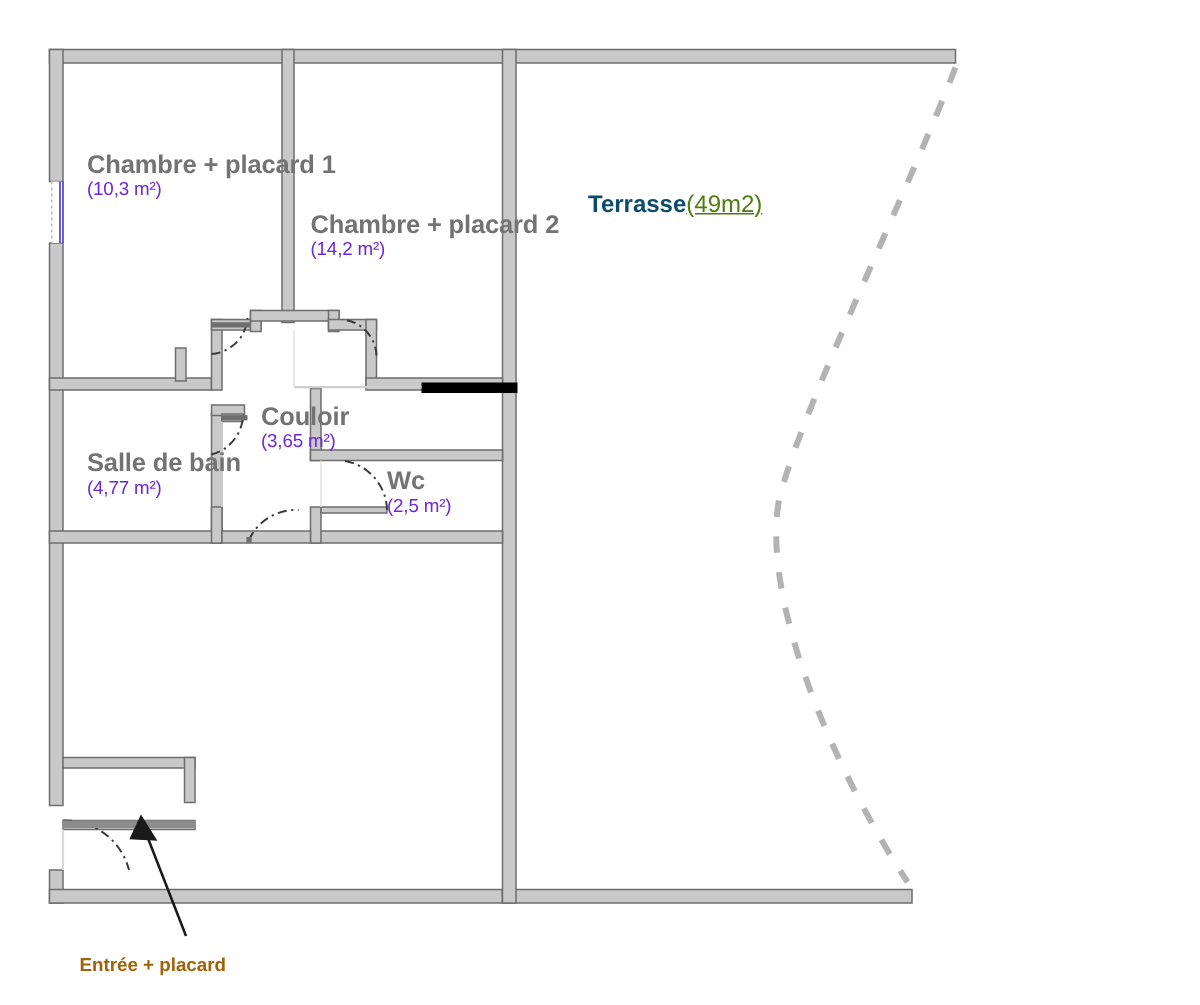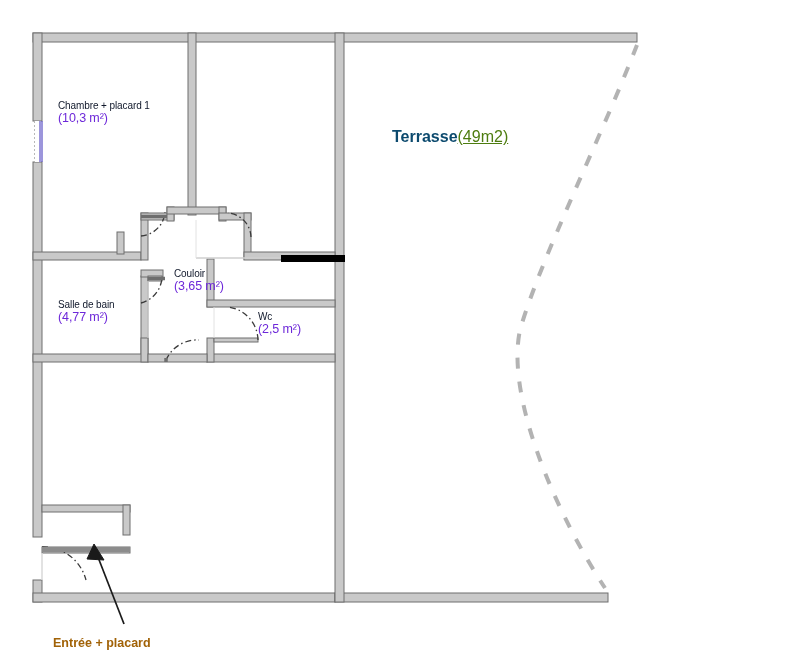--- a/index.html
+++ b/index.html
@@ -27,23 +27,23 @@
     top: 0;
     display: block;
   }
   .room-label {
     position: absolute;
     line-height: 1.12;
     white-space: nowrap;
     pointer-events: none;
   }
   .room-name {
-    color: #0f172a;
-    font-weight: normal;
-    font-size: 10px;
+    color: #737373;
+    font-weight: bold;
+    font-size: 17px;
     letter-spacing: -0.1px;
     display: block;
   }
   .room-area {
     color: #6d28d9;
     font-size: 12.5px;
     letter-spacing: -0.1px;
     display: block;
   }
   .terrasse-label {
@@ -185,20 +185,24 @@
       <polygon points="94,544 104,560 87,559" fill="#1a1a1a" stroke="#1a1a1a" stroke-width="1"></polygon>
     </g>
 
   </svg>
 
   <div class="room-label" style="left:58px; top:100px;">
     <span class="room-name">Chambre + placard 1</span>
     <span class="room-area">(10,3 m²)</span>
   </div>
 
+  <div class="room-label" style="left:207px; top:140px;">
+    <span class="room-name">Chambre + placard 2</span>
+    <span class="room-area">(14,2 m²)</span>
+  </div>
 
   <div class="room-label" style="left:174px; top:268px;">
     <span class="room-name">Couloir</span>
     <span class="room-area">(3,65 m²)</span>
   </div>
 
   <div class="room-label" style="left:58px; top:299px;">
     <span class="room-name">Salle de bain</span>
     <span class="room-area">(4,77 m²)</span>
   </div>

